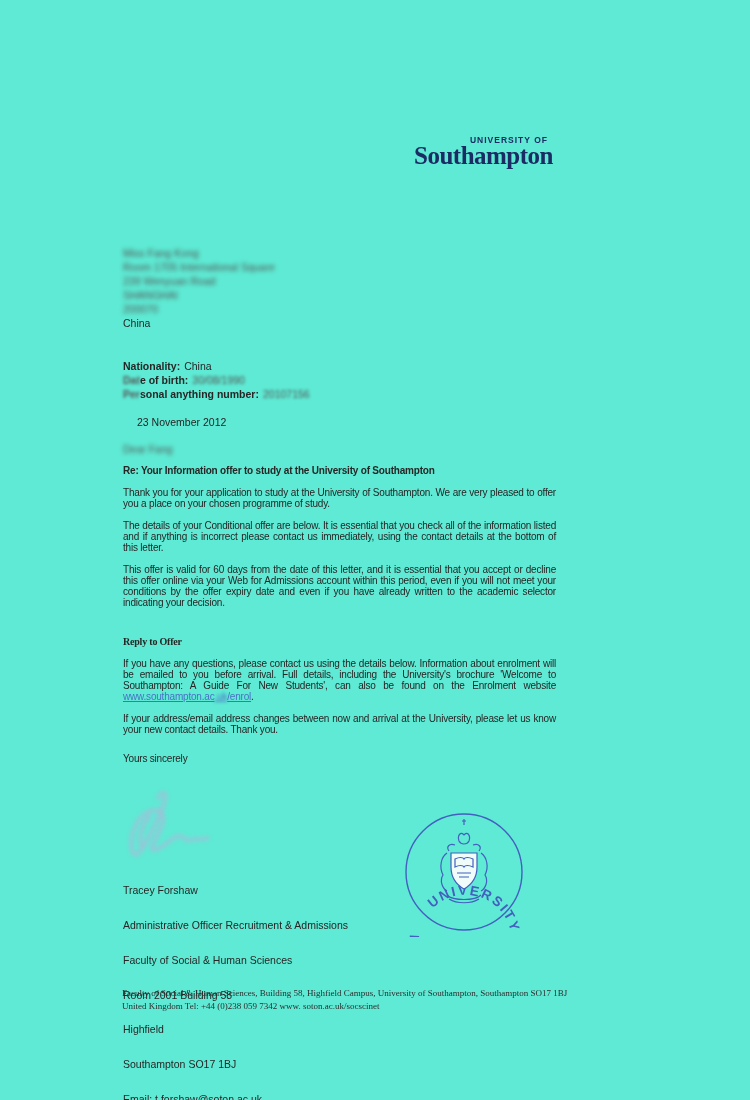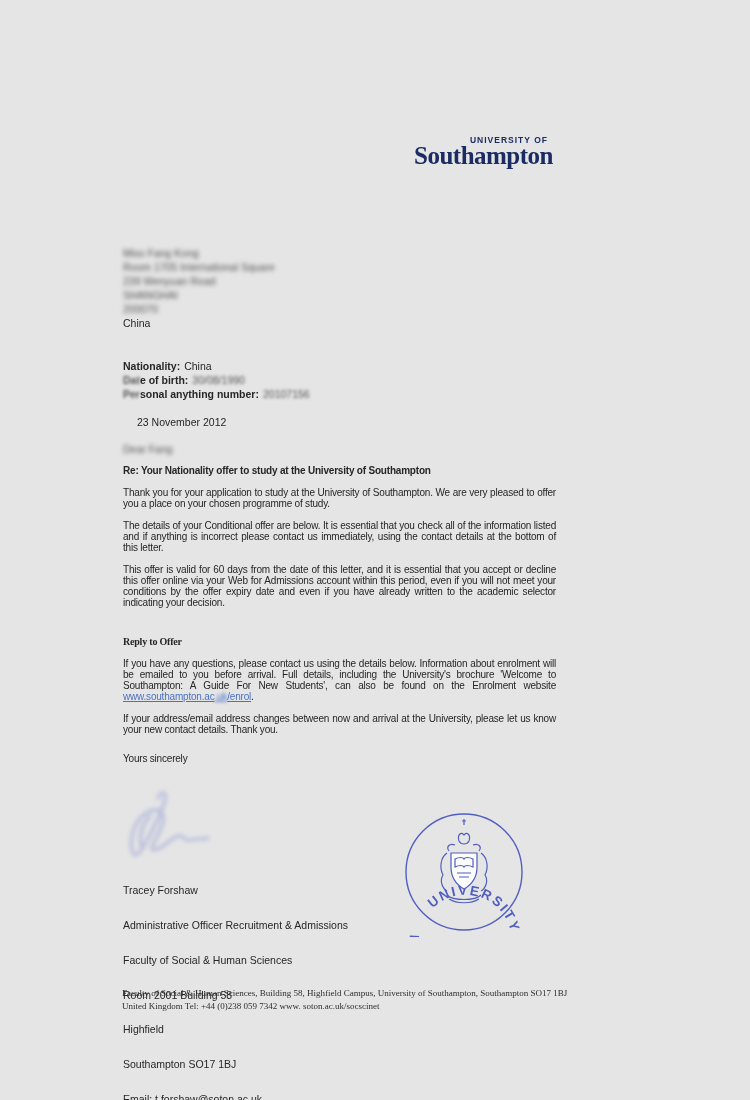--- a/index.html
+++ b/index.html
@@ -1,17 +1,17 @@
 <!DOCTYPE html>
 <html><head>
 <meta charset="utf-8">
 <style>
   html,body{margin:0;padding:0;background:#ffffff;}
   .page{
-    position:relative;width:750px;height:1100px;background:#e5e5e5;overflow:hidden;
+    position:relative;width:750px;height:1100px;background:#5eead4;overflow:hidden;
     font-family:"Liberation Sans","DejaVu Sans",sans-serif;color:#262626;
   }
   
   .logo{position:absolute;left:411px;top:136px;width:142px;color:#1b2b63;text-align:right;}
   .logo-top{font-size:8.5px;font-weight:700;letter-spacing:1px;padding-right:5px;line-height:9px;}
   .logo-main{font-family:"Liberation Serif","DejaVu Serif",serif;font-size:25px;font-weight:600;
     letter-spacing:-0.5px;line-height:24px;margin-top:-1px;}
   
   .recipient{position:absolute;left:123px;top:246px;font-size:10.5px;line-height:14px;}
   .redacted{filter:blur(2.1px);color:#555;}
@@ -70,21 +70,21 @@
     </div>
     <div>
       <b class="redacted-light">Per</b><b>sonal anything number:</b><span class="val redacted-light">20107156</span>
     </div>
   </div>
 
   <div class="dateline">23 November 2012</div>
   <div class="salutation redacted">Dear Fang</div>
 
   <div class="body">
-    <p class="subject">Re: Your Nationality offer to study at the University of Southampton</p>
+    <p class="subject">Re: Your Information offer to study at the University of Southampton</p>
     <p class="mt">Thank you for your application to study at the University of Southampton. We are very pleased to offer you a place on your chosen programme of study.</p>
     <p class="mt">The details of your Conditional offer are below. It is essential that you check all of the information listed and if anything is incorrect please contact us immediately, using the contact details at the bottom of this letter.</p>
     <p class="mt bold-para">This offer is valid for 60 days from the date of this letter, and it is essential that you accept or decline this offer online via your Web for Admissions account within this period, even if you will not meet your conditions by the offer expiry date and even if you have already written to the academic selector indicating your decision.</p>
     <p class="mt-big heading">Reply to Offer</p>
     <p class="mt"><span>If you have any questions, please contact us using the details below. Information about enrolment will be emailed to you before arrival.  Full details, including the University's brochure 'Welcome to Southampton: A Guide For New Students', can also be found on the Enrolment website </span><span class="link"><span>www.southampton.ac</span><span class="link-blur">.uk</span><span>/enrol</span></span><span>.</span></p>
     <p class="mt">If your address/email address changes between now and arrival at the University, please let us know your new contact details. Thank you.</p>
     <p class="mt-close">Yours sincerely</p>
   </div>
 
   <svg class="signature" width="110" height="80" viewBox="0 0 110 80">

